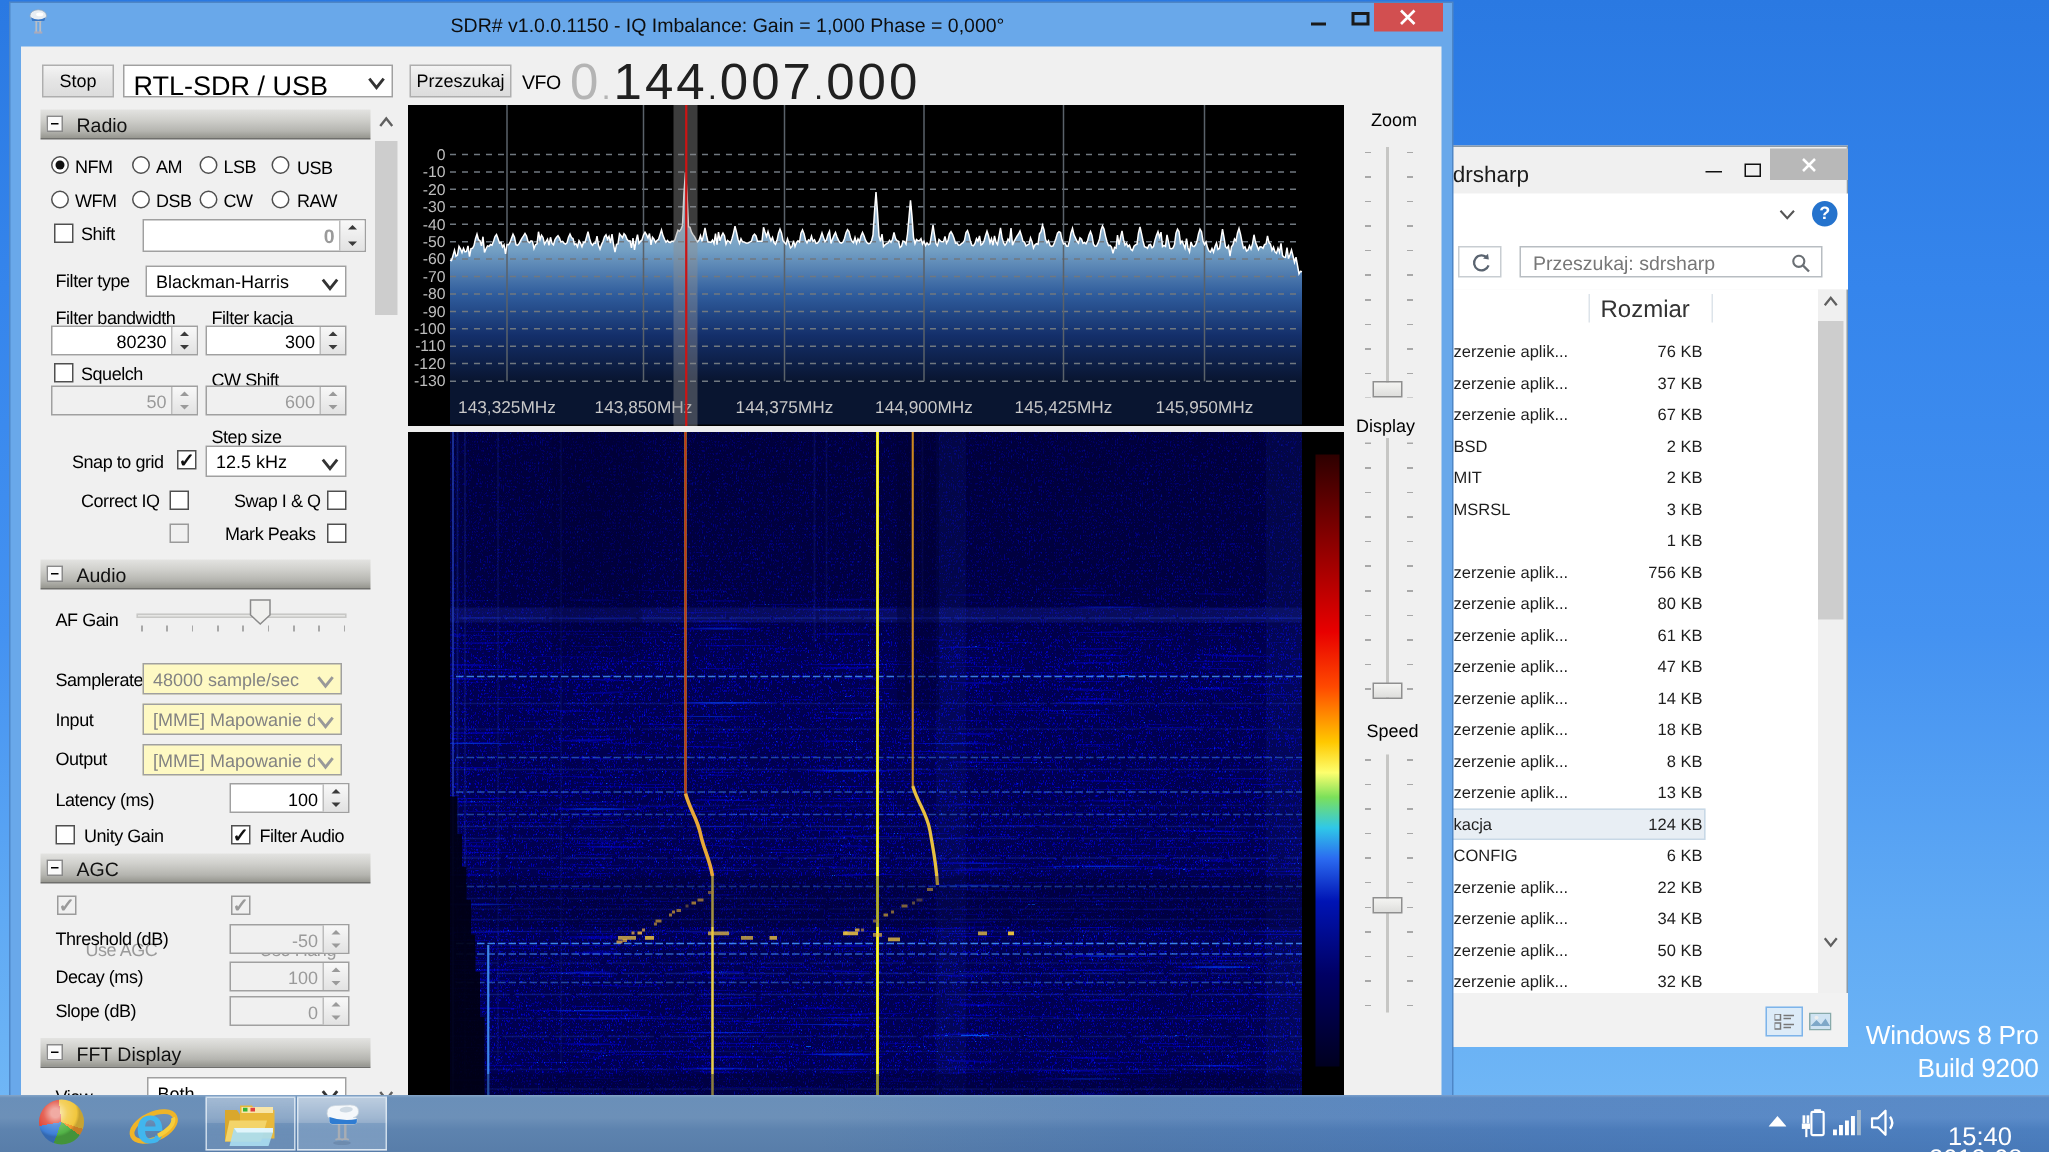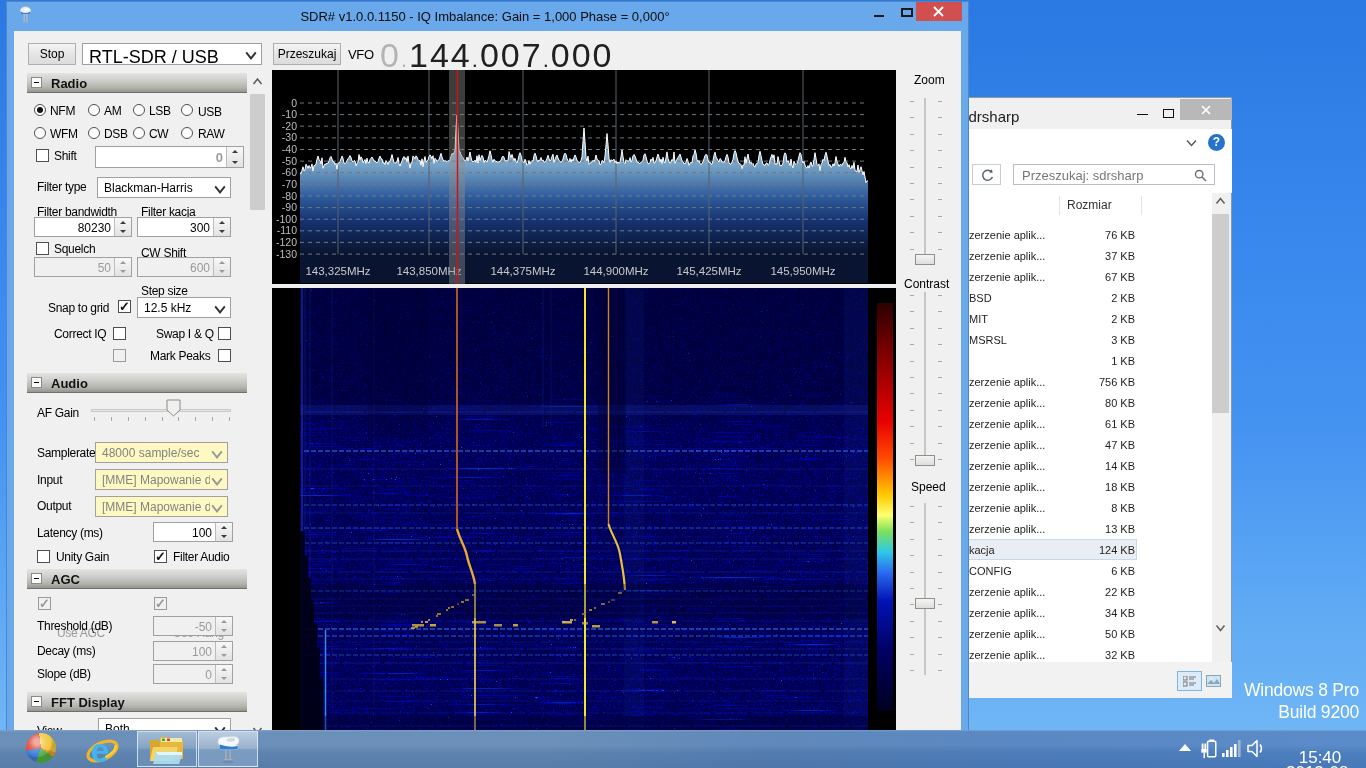--- a/index.html
+++ b/index.html
@@ -34,21 +34,21 @@
 .btn { position:absolute; background:linear-gradient(180deg,#f4f4f4,#e6e6e6 45%,#dcdcdc); border:1px solid #aeaeae; font-size:12px; color:#000; text-align:center; }
 .combo { position:absolute; background:#fff; border:1px solid #a0a0a0; font-size:12px; color:#000; }
 .combo .tx { position:absolute; left:6px; right:17px; top:3px; white-space:nowrap; overflow:hidden; }
 .combo .ar { position:absolute; right:4px; top:4px; width:12px; height:12px; }
 .combo.dis { background:#fef9c3; color:#838383; }
 
 
 .ghead { position:absolute; left:13px; width:220px; height:20px;
   background:linear-gradient(180deg,#e3e3e1 0%,#d0d0cc 35%,#b5b5b0 75%,#96968f 100%);
   border-bottom:1px solid #6f6f6c; }
-.ghead .t { position:absolute; left:24px; top:3px; font-size:13px; font-weight:bold; color:#111; }
+.ghead .t { position:absolute; left:24px; top:3px; font-size:13px; font-weight:normal; color:#111; }
 .ghead .box { position:absolute; left:4px; top:4px; width:11px; height:11px; background:#fafafa; border:1px solid #8a8a8a; }
 .ghead .box:after { content:""; position:absolute; left:2px; top:4px; width:5px; height:1px; background:#000; }
 
 .lab { position:absolute; font-size:12px; letter-spacing:-0.3px; color:#000; white-space:nowrap; }
 .lab.dis { color:#9a9a9a;margin-top:29px; }
 
 
 .rad { position:absolute; width:12px; height:12px; border-radius:50%; background:#fff; border:1px solid #4f4f4f; }
 .rad.on:after { content:""; position:absolute; left:2px; top:2px; width:6px; height:6px; border-radius:50%; background:#111; }
 .chk { position:absolute; width:13px; height:13px; background:#fff; border:1px solid #4f4f4f; }
@@ -126,21 +126,21 @@
     </div>
     <div style="position:absolute;left:65px;top:8px;width:202px;height:21px;background:#fff;border:1px solid #b8bdc2">
       <span style="position:absolute;left:8px;top:3px;font-size:13px;color:#777">Przeszukaj: sdrsharp</span>
       <svg style="position:absolute;right:7px;top:4px" width="13" height="13" viewBox="0 0 13 13">
           <circle cx="5.2" cy="5.2" r="3.7" fill="none" stroke="#6a6f74" stroke-width="1.4"></circle>
           <line x1="8" y1="8" x2="12" y2="12" stroke="#6a6f74" stroke-width="1.6"></line>
         </svg>
     </div>
   </div>
   <div id="exp-cols">
-    <span style="position:absolute;left:119px;top:5px;font-size:12px;color:#333">Rozmiar</span>
+    <span style="position:absolute;left:119px;top:5px;font-size:16px;color:#333">Rozmiar</span>
     <div style="position:absolute;left:111px;top:3px;width:1px;height:19px;background:#dde4ea"></div>
     <div style="position:absolute;left:193px;top:3px;width:1px;height:19px;background:#dde4ea"></div>
   </div>
   <div id="exp-list">
       <div class="frow" style="top:9px">
         <span class="fname">zerzenie aplik...</span>
         <span class="fsize">76 KB</span>
       </div>
       <div class="frow" style="top:30px">
         <span class="fname">zerzenie aplik...</span>
@@ -638,21 +638,21 @@
         </div>
       </div>
     <div id="rsliders">
       <div class="slab" style="left:900px;top:42px">Zoom</div>
       <div class="vslider" style="left:896px;top:67px;height:170px">
           <div class="tl"></div>
           <div class="tr"></div>
           <div class="track" style="bottom:8px"></div>
           <div class="thumb" style="top:156px"></div>
         </div>
-      <div class="slab" style="left:890px;top:246px">Contrast</div>
+      <div class="slab" style="left:890px;top:246px">Display</div>
       <div class="vslider" style="left:896px;top:261px;height:180px">
           <div class="tl"></div>
           <div class="tr"></div>
           <div class="track" style="bottom:6px"></div>
           <div class="thumb" style="top:163px"></div>
         </div>
       <div class="slab" style="left:897px;top:449px">Speed</div>
       <div class="vslider" style="left:896px;top:472px;height:172px">
           <div class="tl"></div>
           <div class="tr"></div>

